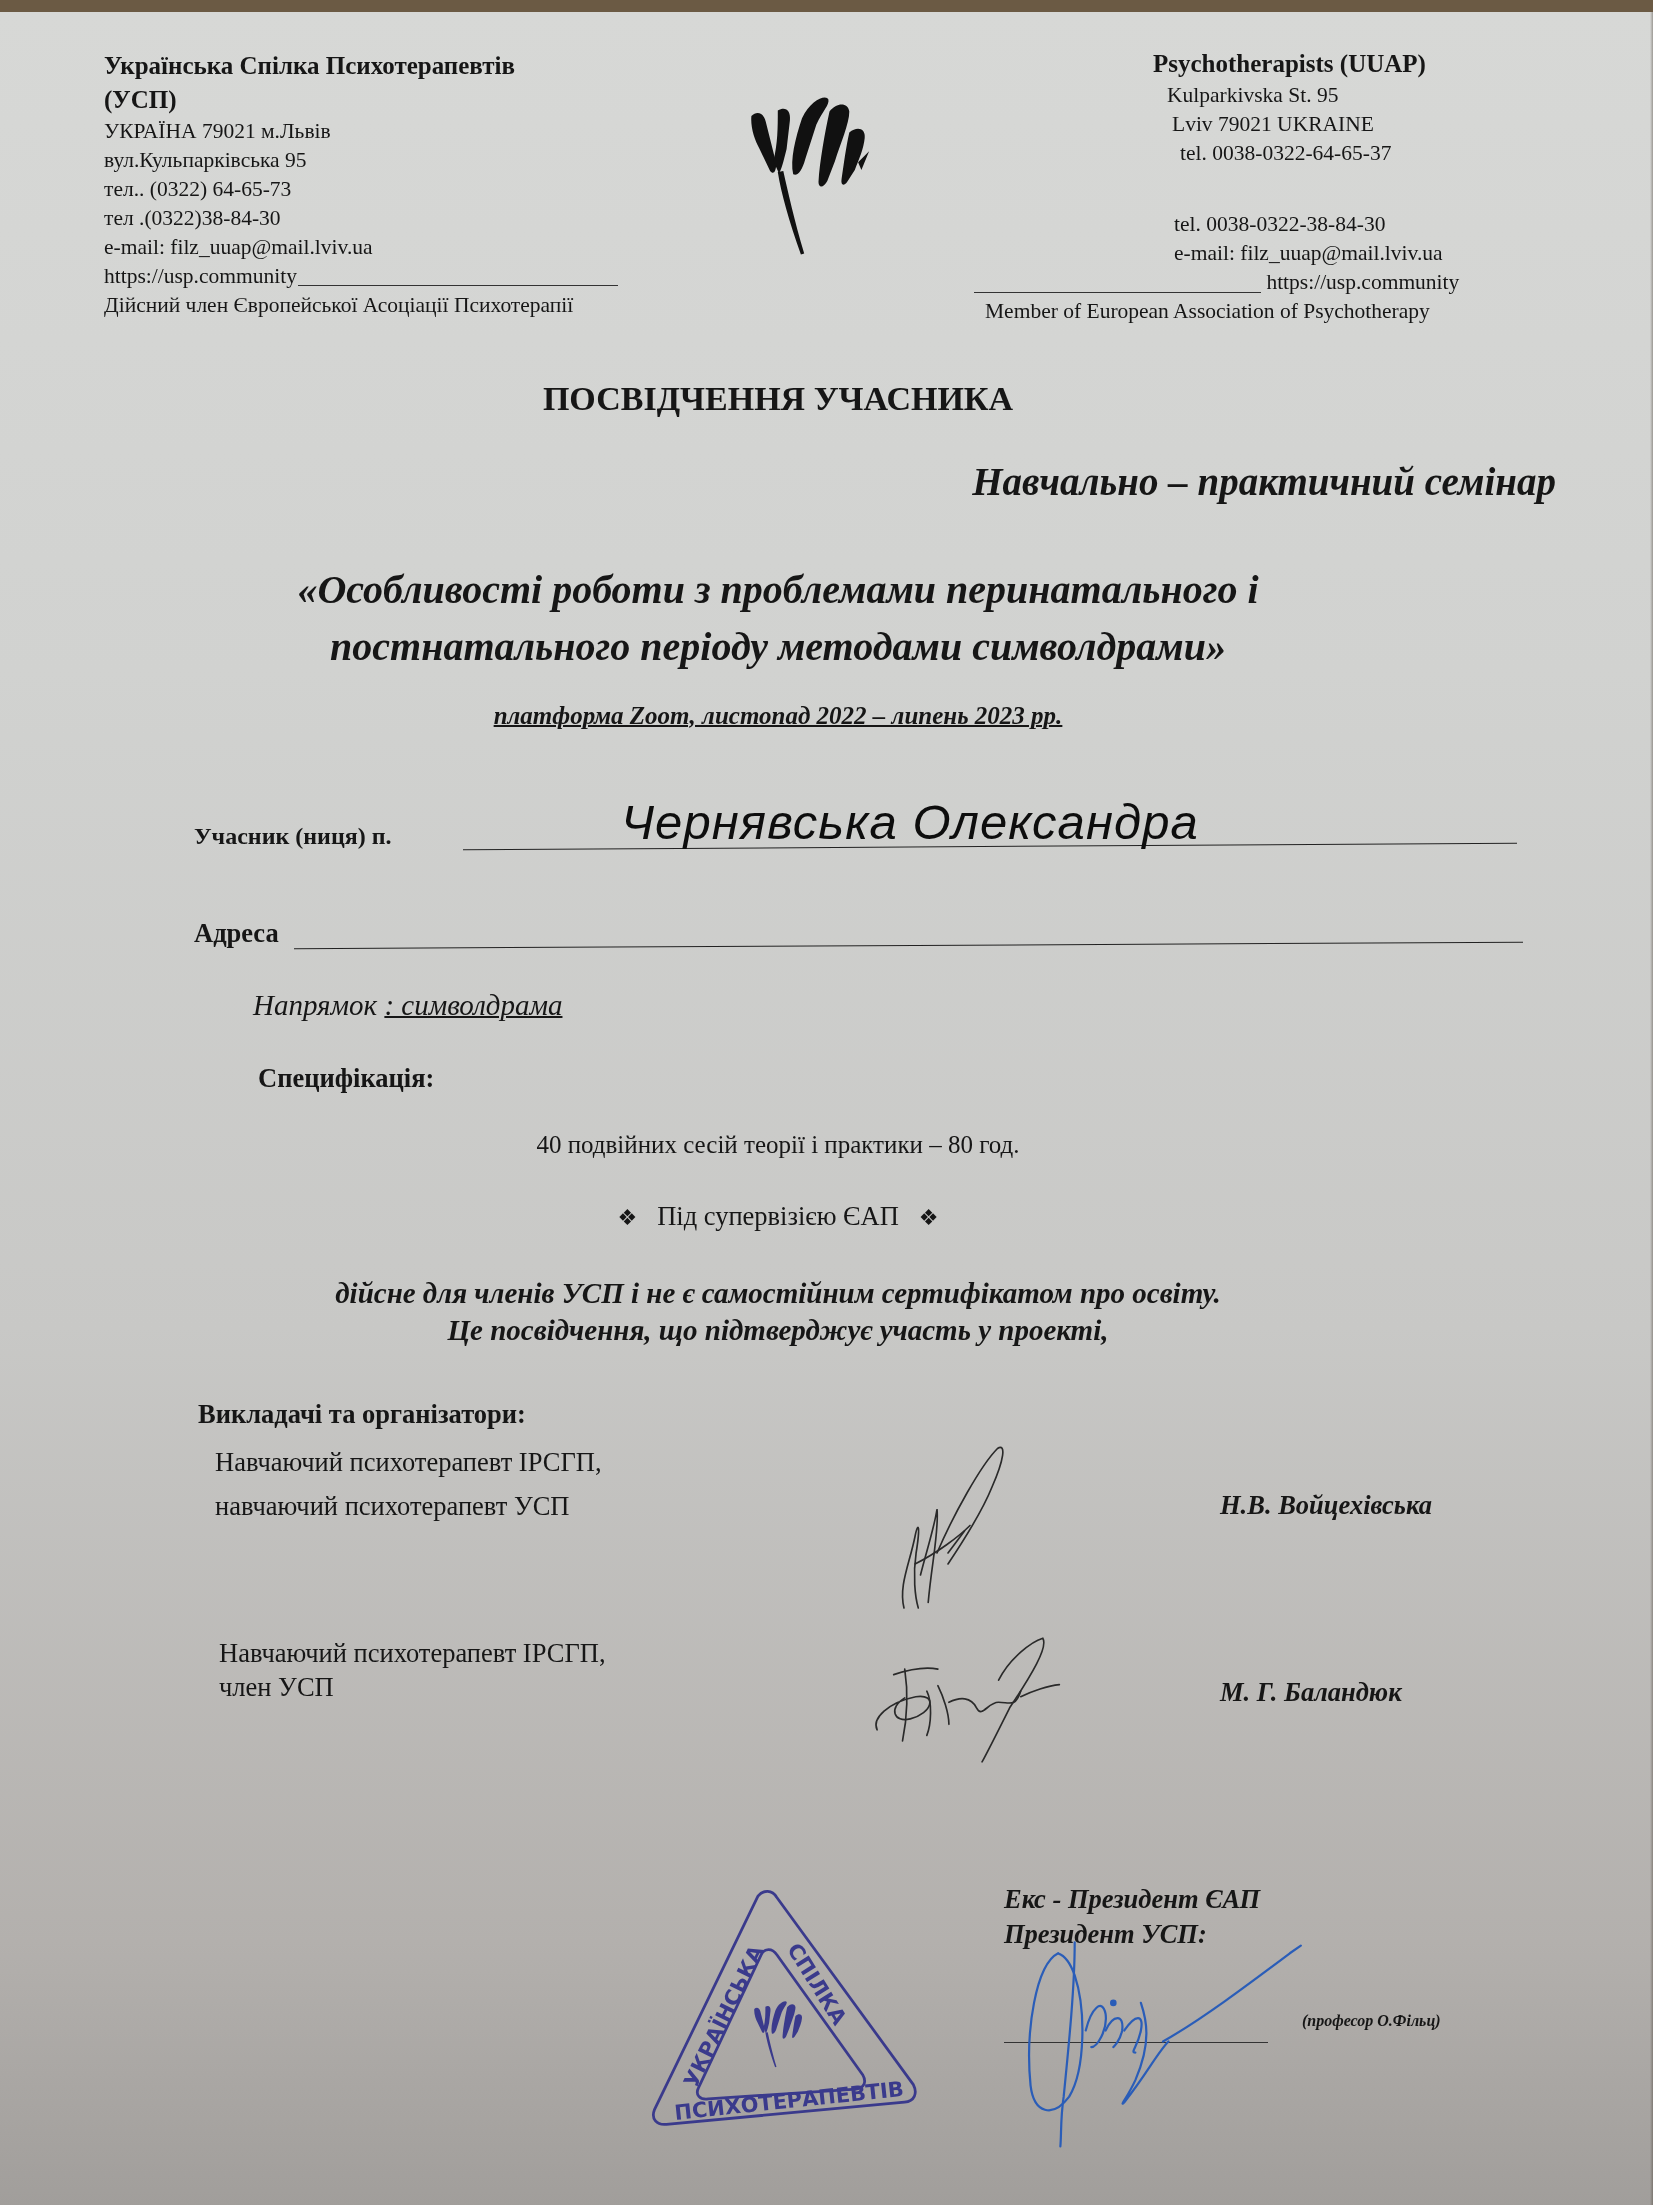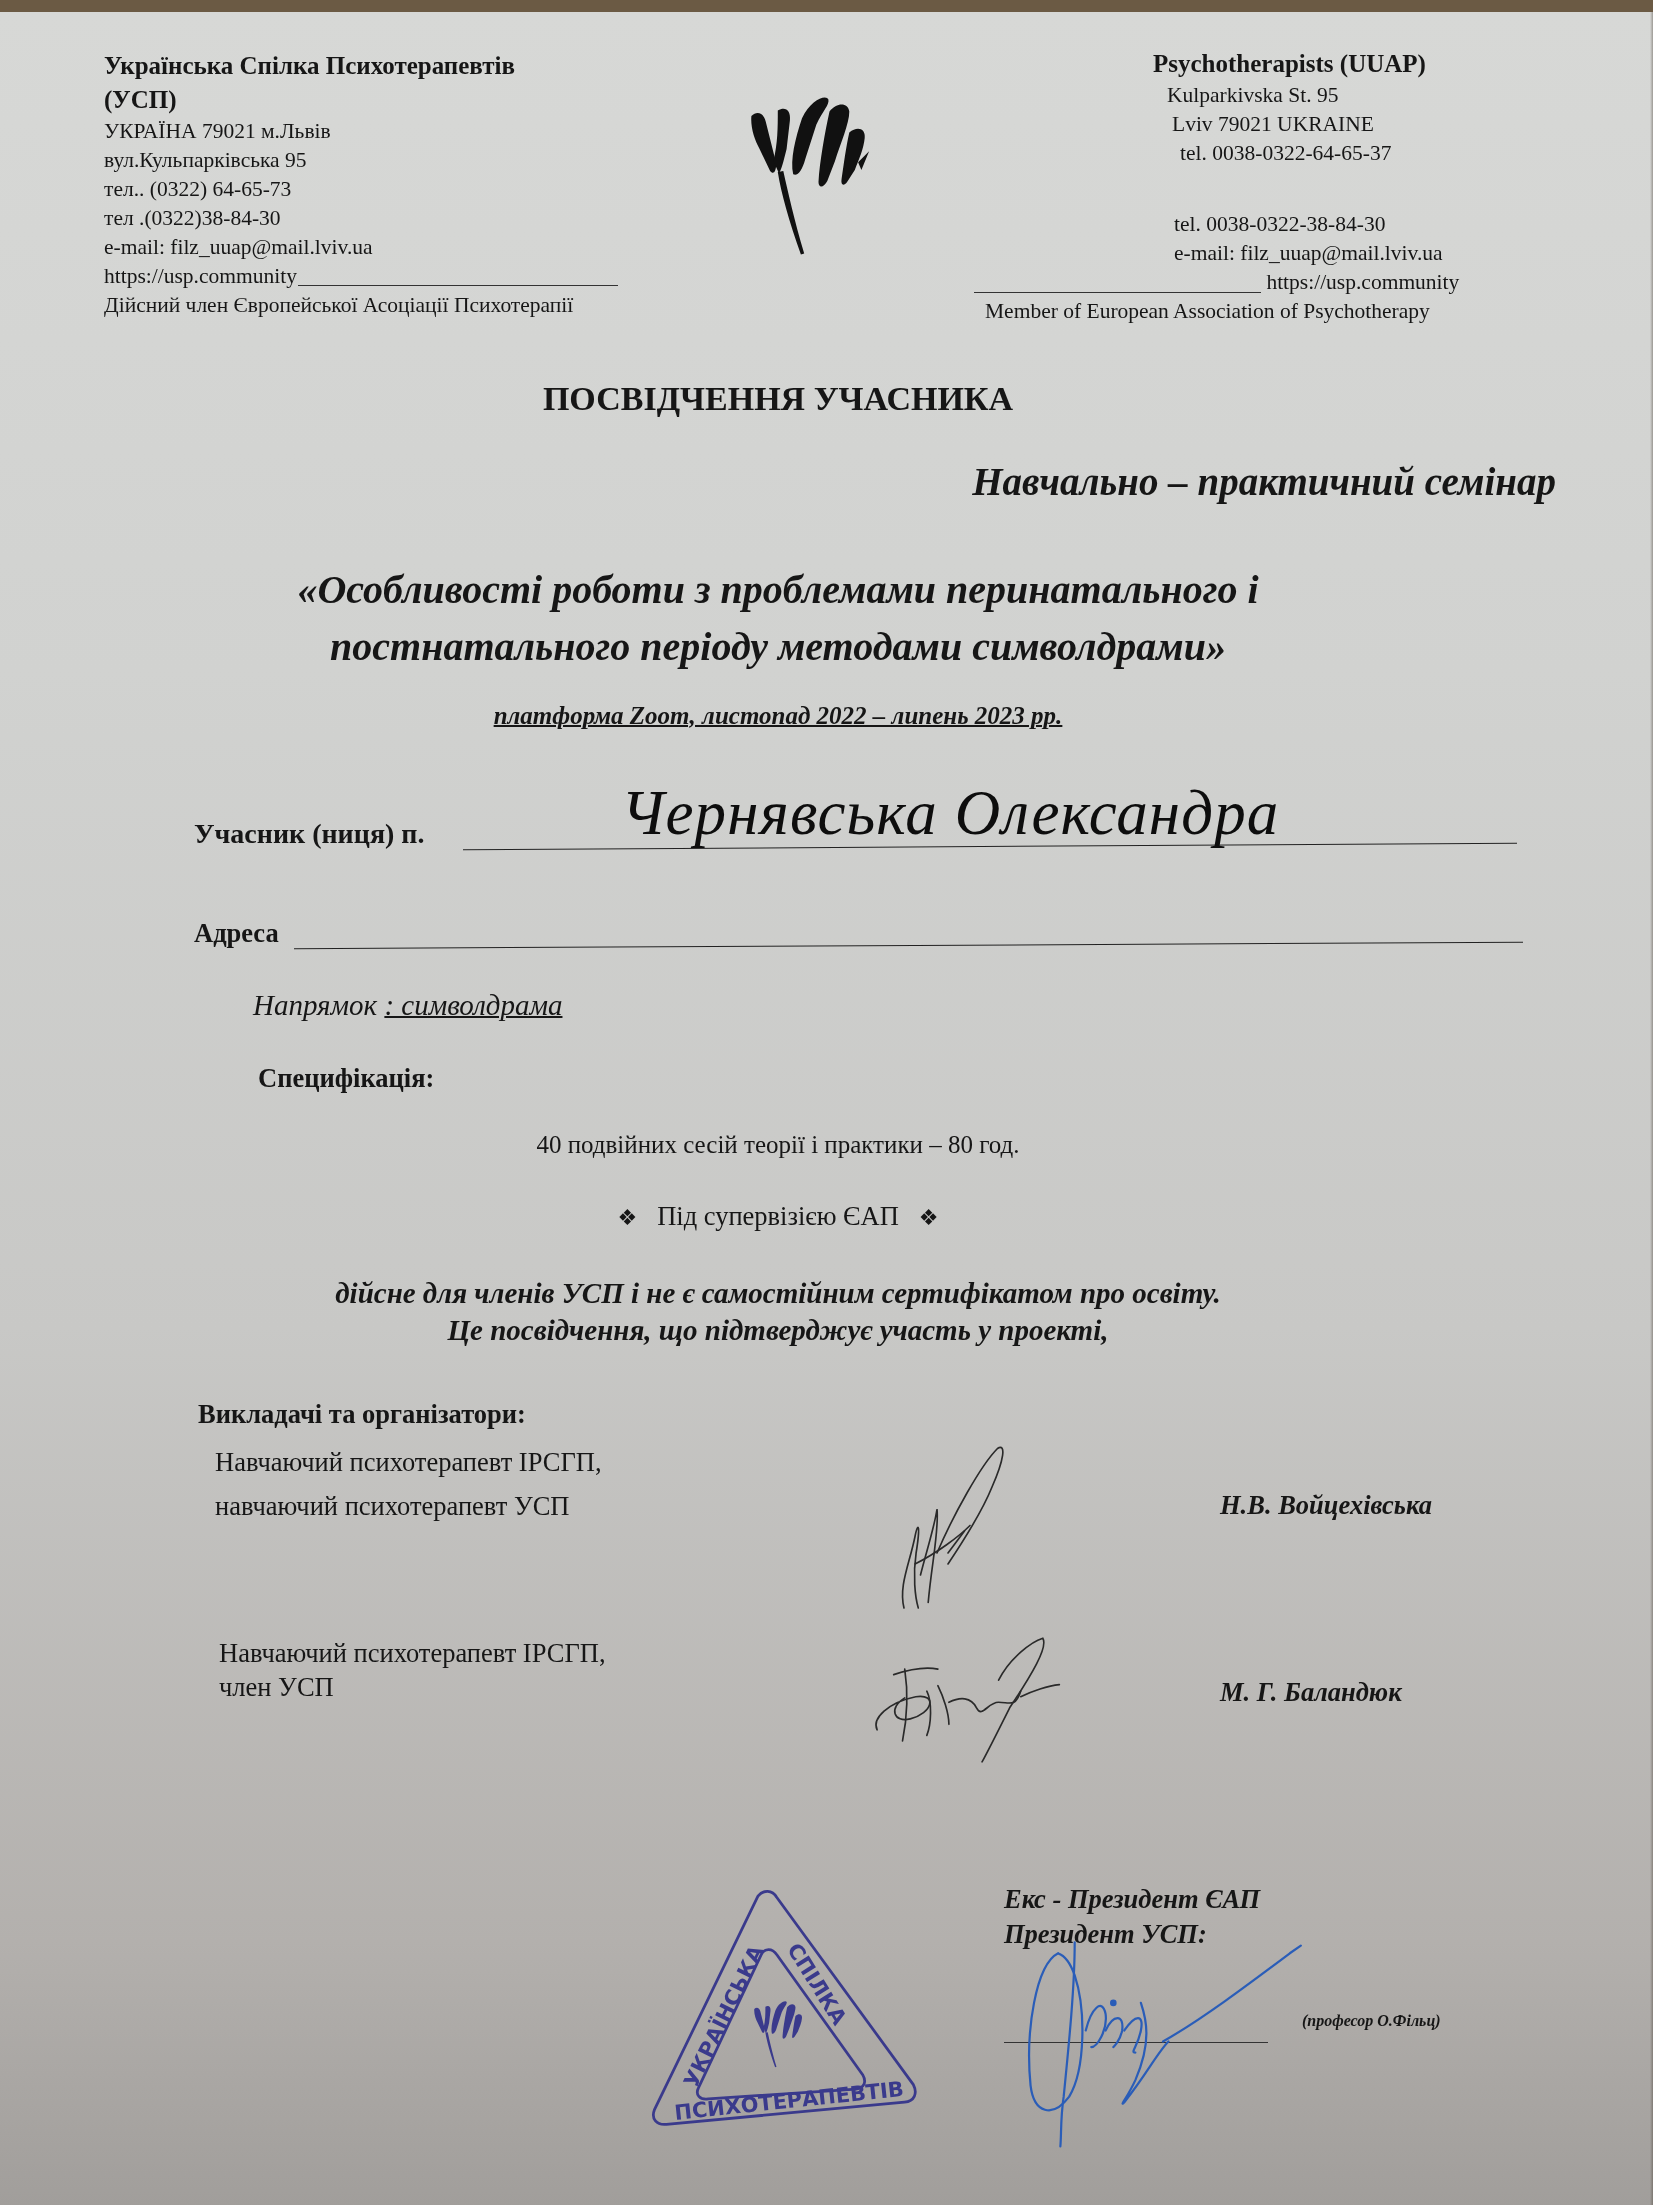--- a/index.html
+++ b/index.html
@@ -40,25 +40,25 @@
 
   
   .center { left: 0; width: 1556px; text-align: center; }
   .title-main { top: 368px; font-weight: bold; font-size: 34px; }
   .title-sub { top: 447px; font-weight: bold; font-style: italic; font-size: 39px; text-align: right; }
   .title-topic { top: 549px; font-weight: bold; font-style: italic; font-size: 40px; line-height: 57px; }
   .title-platform { top: 690px; font-weight: bold; font-style: italic; font-size: 25px; text-decoration: underline; text-decoration-thickness: 1.7px; }
 
   
   .participant { left: 194px; top: 755px; width: 1323px; height: 83px; }
-  .participant .label { position: absolute; left: 0; bottom: 0; font-weight: bold; font-size: 28px; }
+  .participant .label { position: absolute; left: 0; bottom: 0; font-weight: bold; font-size: 24px; }
   .participant .rule { position: absolute; left: 269px; right: 0; bottom: 3.3px; border-bottom: 1.7px solid #222; transform: rotate(-0.35deg); }
   .participant .name {
     position: absolute; left: 427px; bottom: 0;
-    font-family: Liberation Serif, serif; font-style: italic; font-size: 63px;
+    font-family: Liberation Sans, sans-serif; font-style: italic; font-size: 49px;
     letter-spacing: 1.1px; color: #0d0d0d;
   }
 
   .address { left: 194px; top: 904px; width: 1329px; height: 33px; }
   .address .label { position: absolute; left: 0; bottom: 0; font-weight: bold; font-size: 26.5px; }
   .address .rule { position: absolute; left: 100px; right: 0; bottom: 3.3px; border-bottom: 1.7px solid #222; transform: rotate(-0.3deg); }
 
   .direction { left: 253px; top: 977px; font-style: italic; font-size: 29px; }
   .direction .val { text-decoration: underline; text-decoration-thickness: 1.7px; }
 

